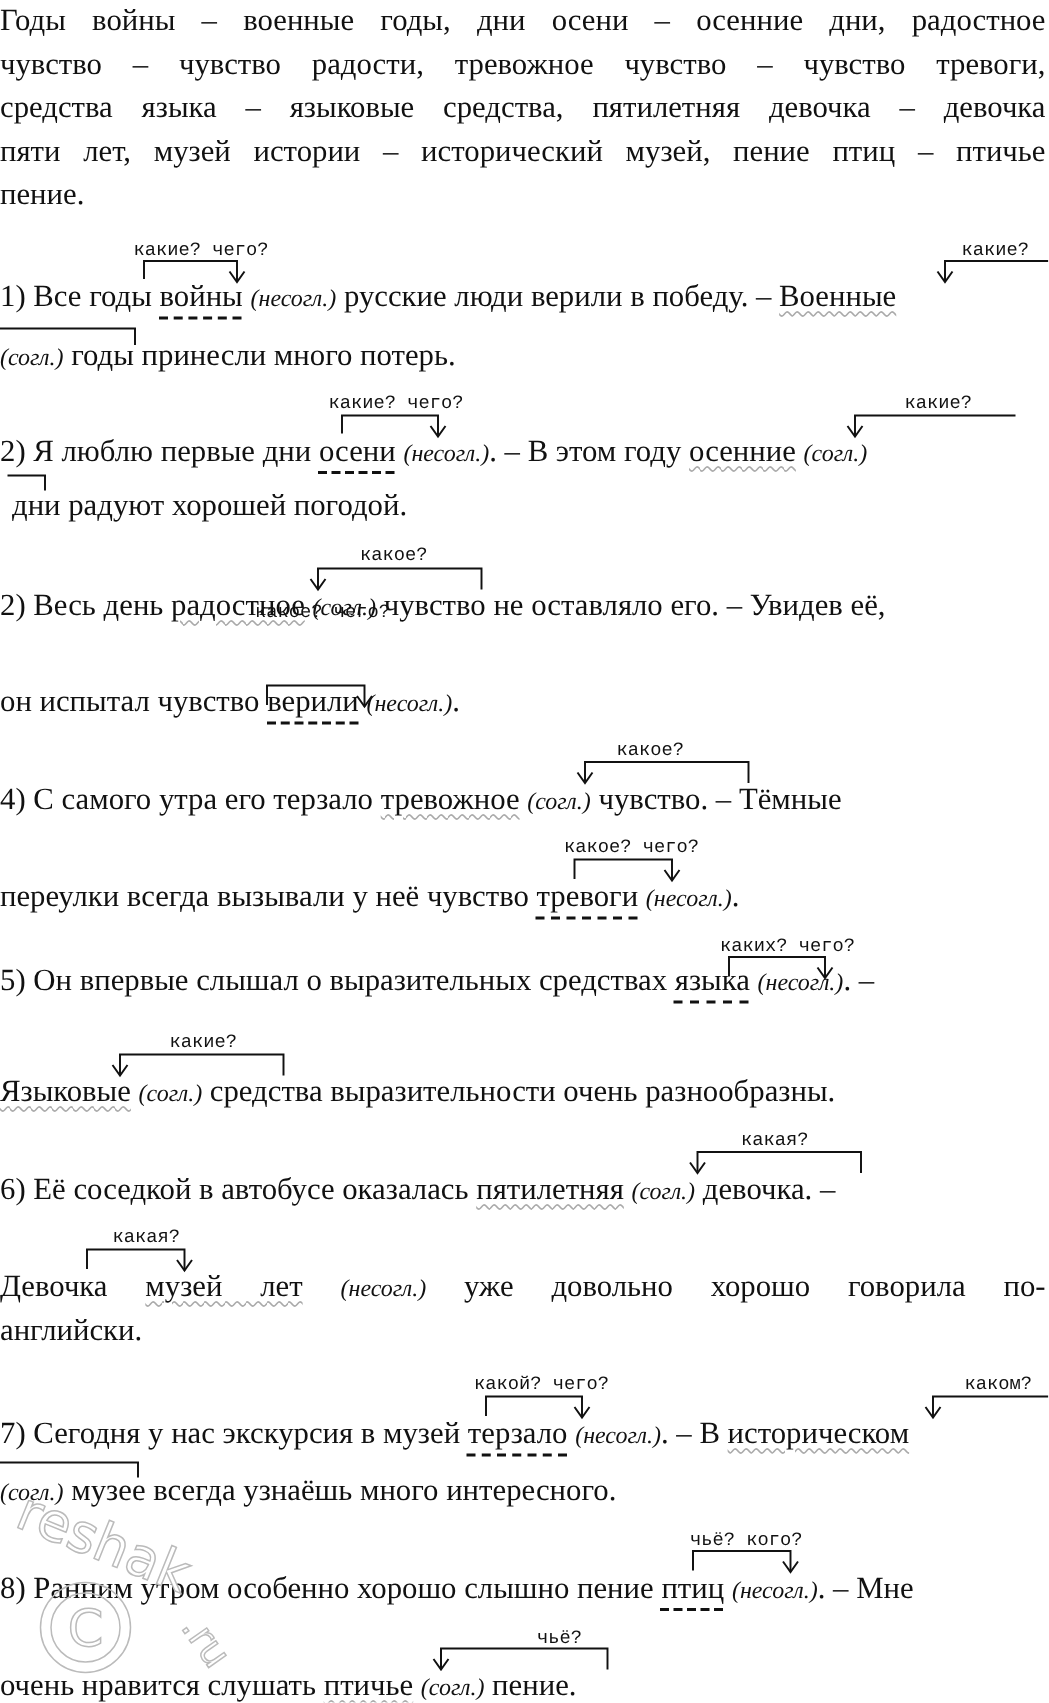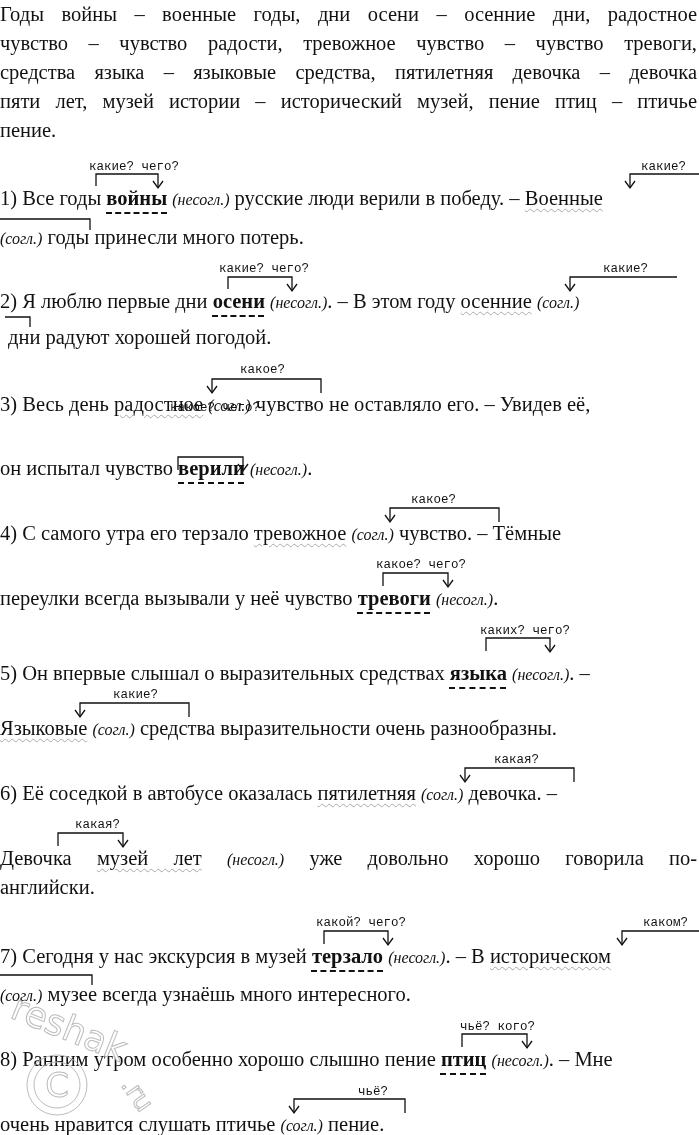--- a/index.html
+++ b/index.html
@@ -3,21 +3,21 @@
 <meta charset="utf-8">
 <style>
   html, body { margin:0; padding:0; background:#fff; }
   body { width:699px; height:1135px; position:relative; overflow:hidden;
          font-family:"Liberation Serif", serif; color:#111; }
   .line { position:absolute; left:0; white-space:nowrap; font-size:20.5px; line-height:24px; }
   .just { width:697px; text-align:justify; text-align-last:justify; white-space:normal; }
   .it { font-style:italic; font-size:16px; }
   .q { position:absolute; font-size:12.5px; line-height:14px; white-space:nowrap;font-family:Liberation Mono, monospace; }
   .wavy { text-decoration:underline wavy #aaa; text-decoration-thickness:1px; text-underline-offset:3px; }
-  .dash { text-decoration:underline dashed #111; text-decoration-thickness:1.5px; text-underline-offset:7px;font-weight:bold; }
+  .dash { text-decoration:underline dashed #111; text-decoration-thickness:1.5px; text-underline-offset:7px; }
   svg.ann { position:absolute; left:0; top:0; pointer-events:none; }
   .wm { position:absolute; left:0; top:1000px; width:200px; height:135px; pointer-events:none; }
 </style>
 </head>
 <body>
 
 <div>
   <div class="line just" style="top:2px">Годы войны – военные годы, дни осени – осенние дни, радостное</div>
   <div class="line just" style="top:31px">чувство – чувство радости, тревожное чувство – чувство тревоги,</div>
   <div class="line just" style="top:60px">средства языка – языковые средства, пятилетняя девочка – девочка</div>
@@ -44,21 +44,21 @@
     <span>2) Я люблю первые дни </span><span class="wavy dash">осени</span>
     <span class="it">(несогл.)</span><span>. – В этом году </span><span class="wavy">осенние</span>
     <span class="it">(согл.)</span>
   </div>
   <div class="line" style="top:325px;left:8px">дни радуют хорошей погодой.</div>
 </div>
 
 <div>
   <div class="q" style="left:240px;top:363px">какое?</div>
   <div class="line" style="top:392px">
-    <span>3) Весь день </span><span class="wavy">радостное</span>
+    <span>2) Весь день </span><span class="wavy">радостное</span>
     <span class="it">(согл.)</span><span> чувство не оставляло его. – Увидев её,</span>
   </div>
   <div class="q" style="left:170px;top:401px">какое? чего?</div>
   <div class="line" style="top:456px">
     <span>он испытал чувство </span><span class="wavy dash">верили</span>
     <span class="it">(несогл.)</span><span>.</span>
   </div>
 </div>
 
 <div>
@@ -69,21 +69,21 @@
   </div>
   <div class="q" style="left:376px;top:558px">какое? чего?</div>
   <div class="line" style="top:586px">
     <span>переулки всегда вызывали у неё чувство </span><span class="wavy dash">тревоги</span>
     <span class="it">(несогл.)</span><span>.</span>
   </div>
 </div>
 
 <div>
   <div class="q" style="left:480px;top:624px">каких? чего?</div>
-  <div class="line" style="top:661px">
+  <div class="line" style="top:642px">
     <span>5) Он впервые слышал о выразительных средствах </span><span class="wavy dash">языка</span>
     <span class="it">(несогл.)</span><span>. –</span>
   </div>
   <div class="q" style="left:113px;top:688px">какие?</div>
   <div class="line" style="top:716px">
     <span class="wavy">Языковые</span>
     <span class="it">(согл.)</span><span> средства выразительности очень разнообразны.</span>
   </div>
 </div>
 

